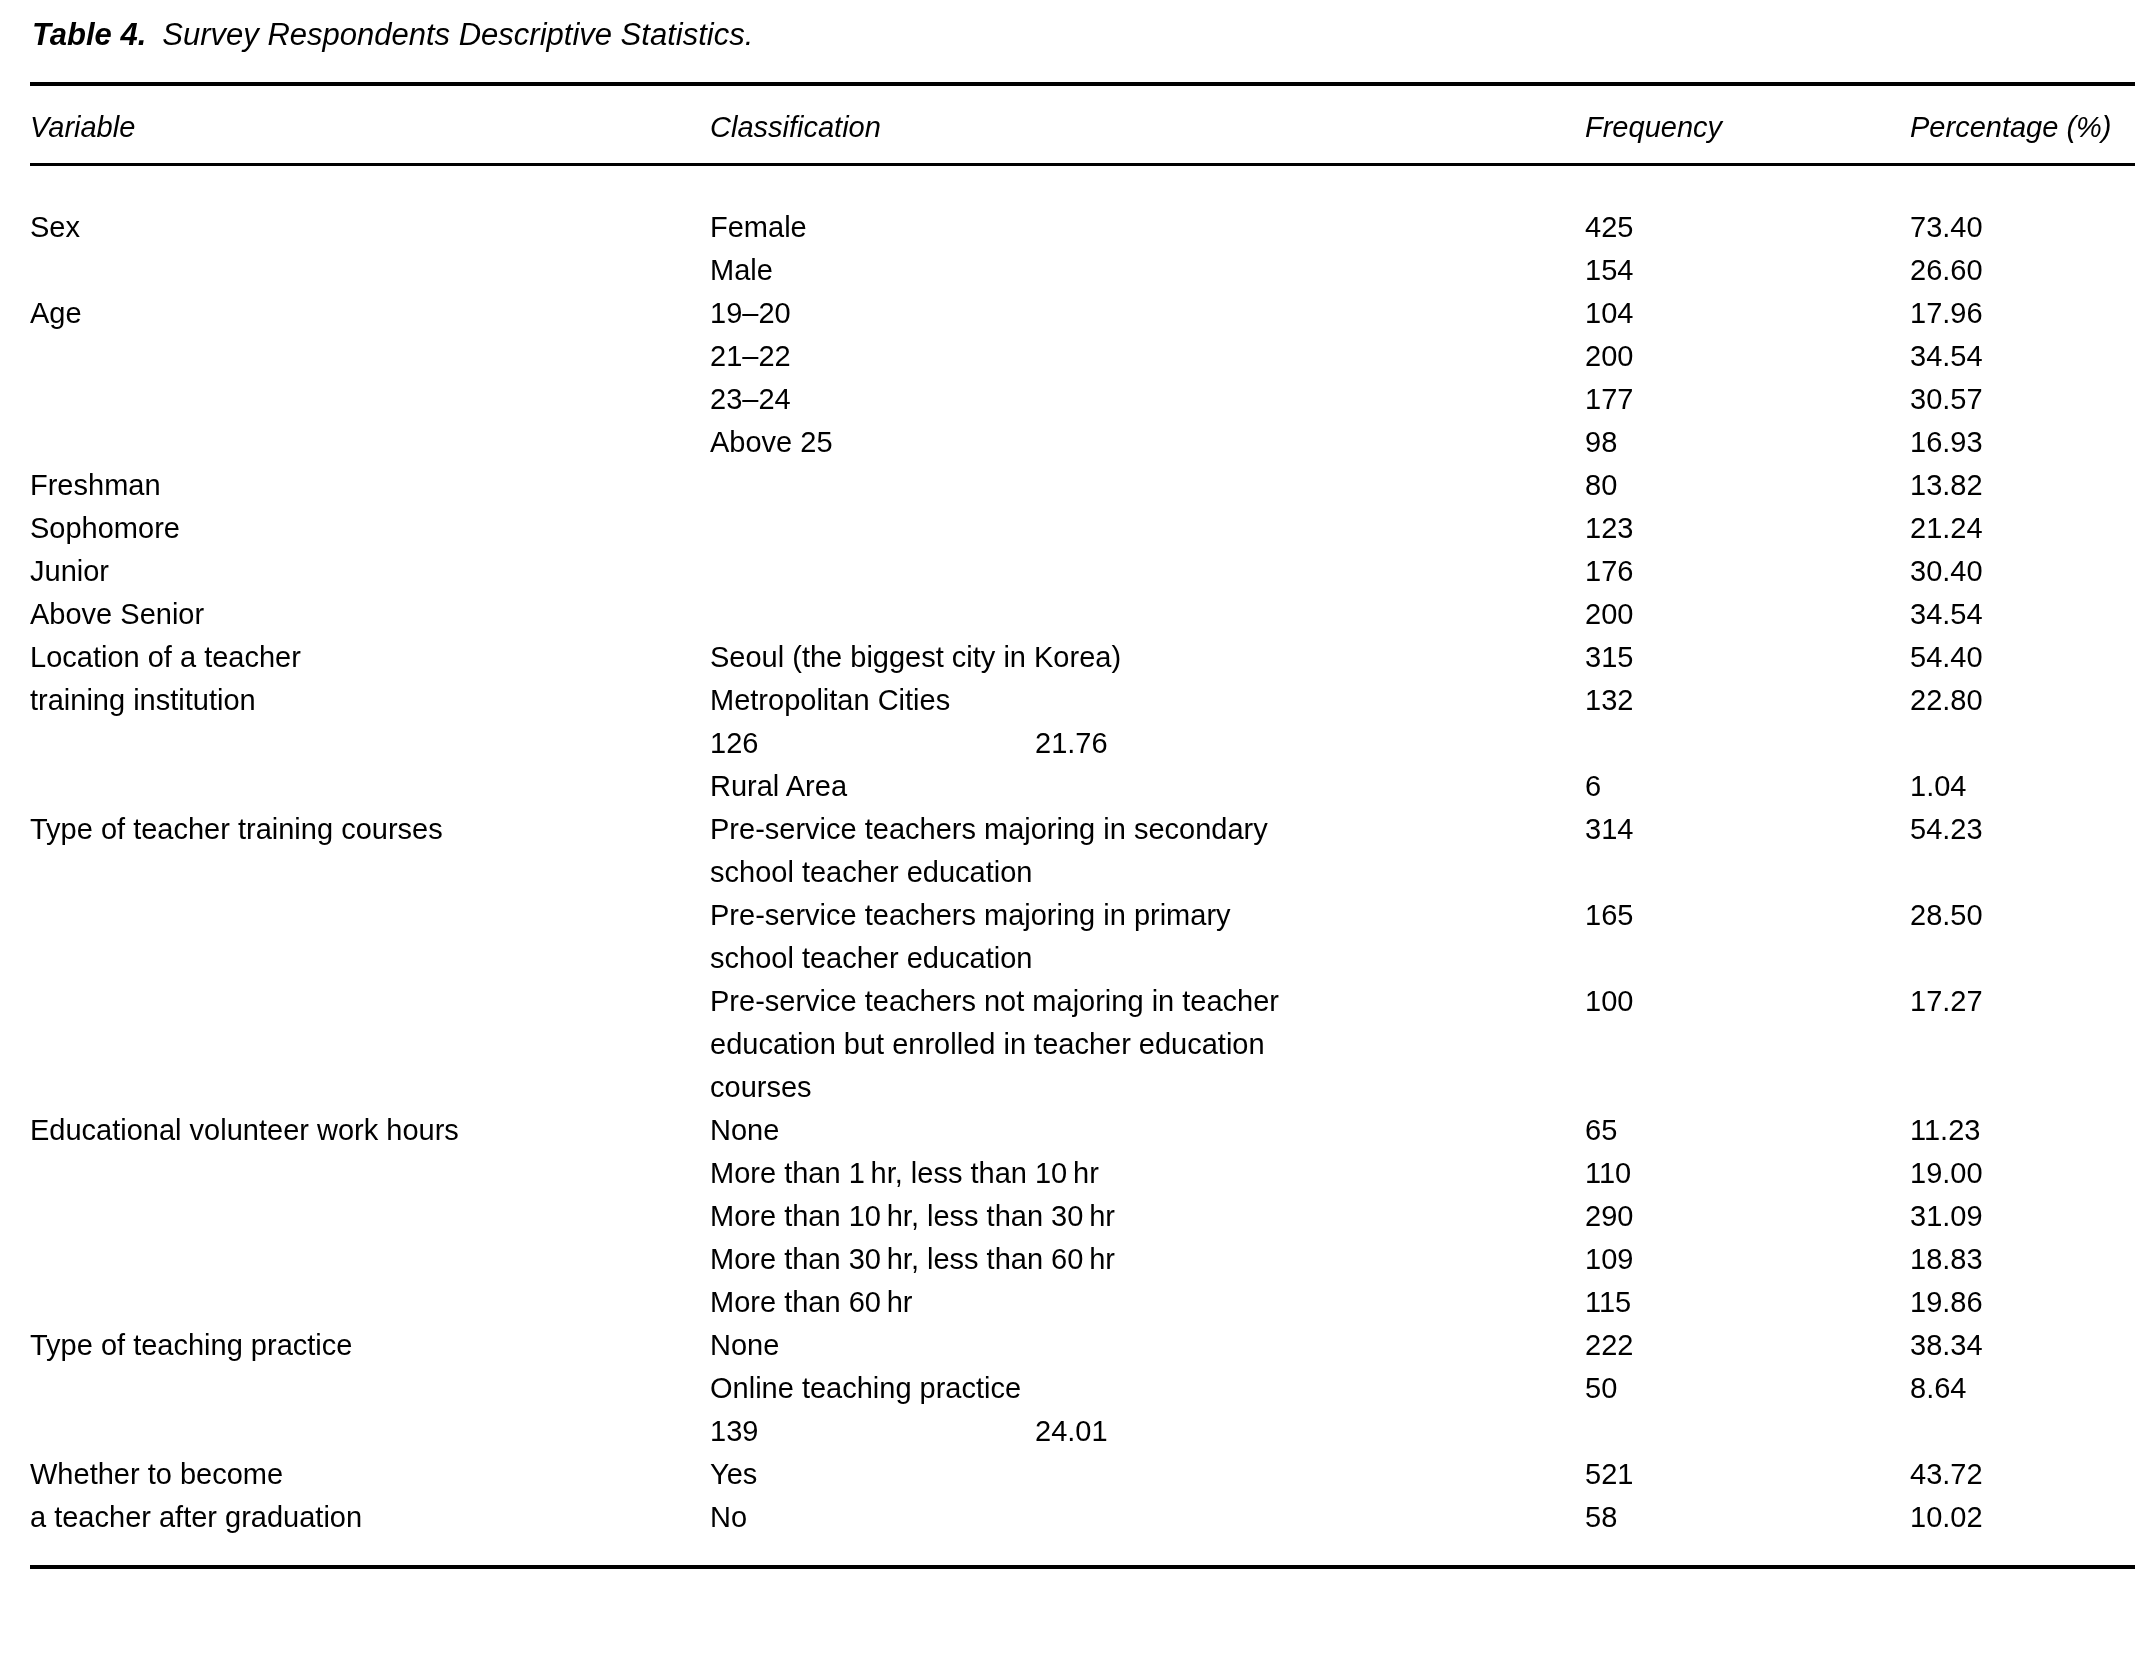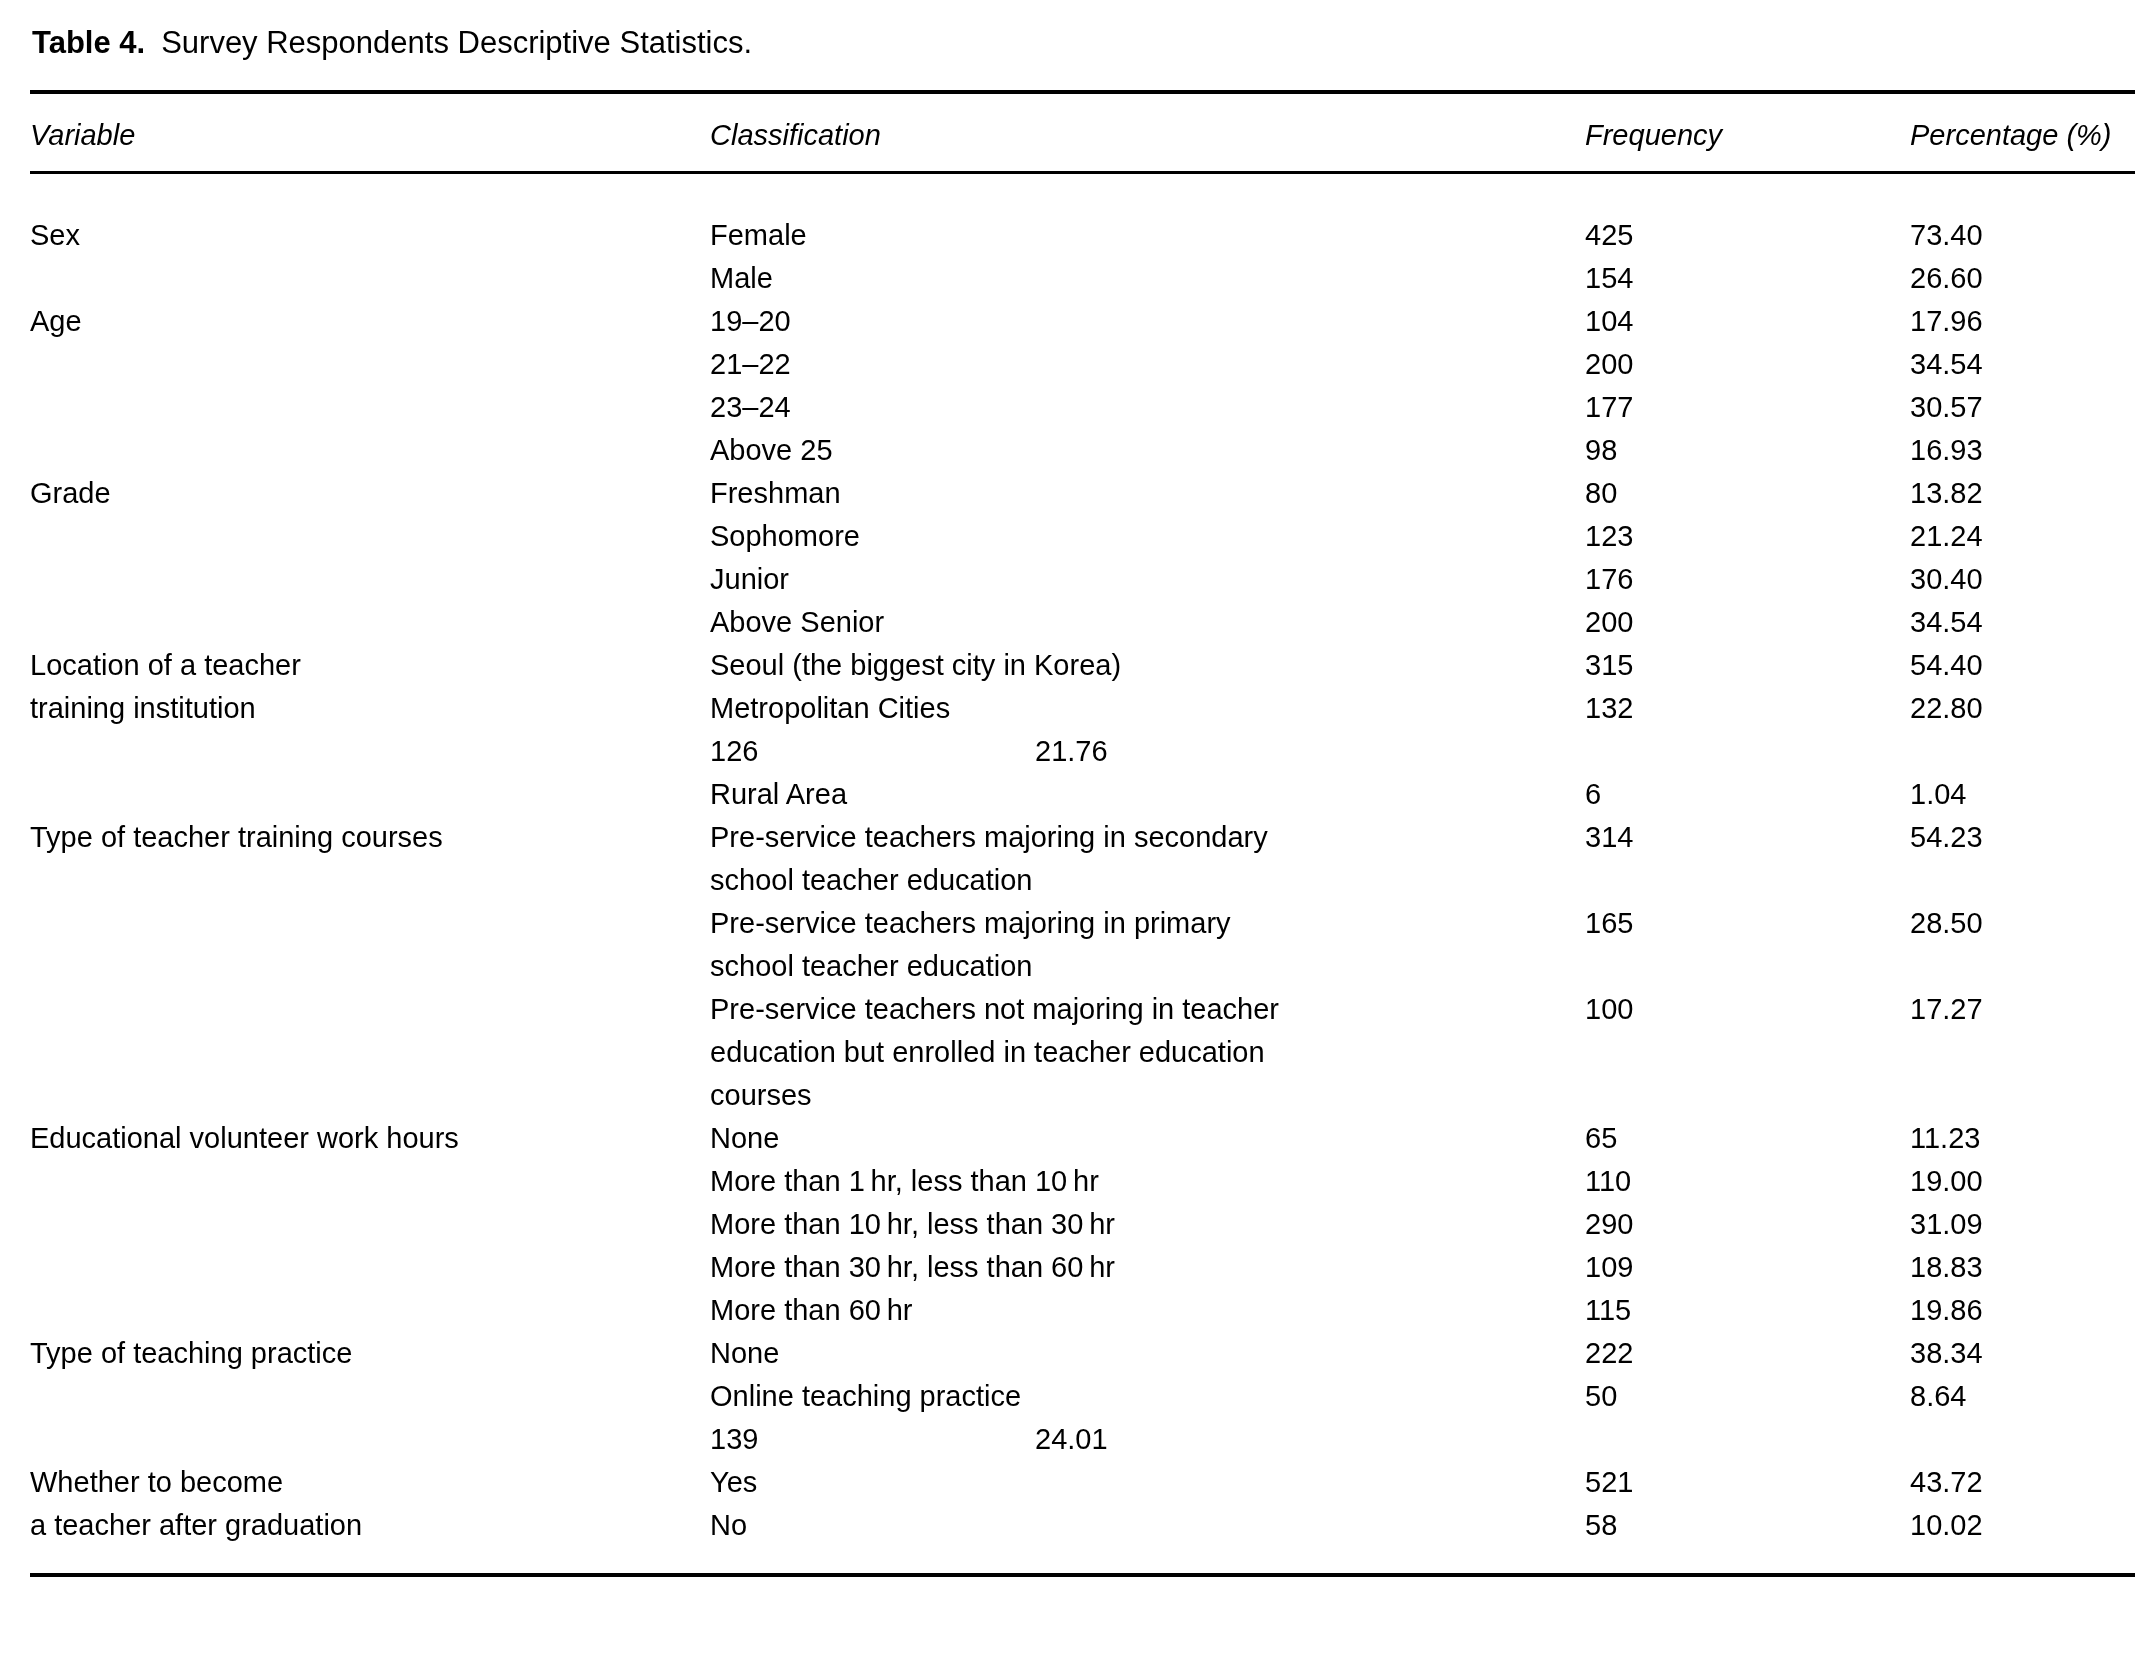--- a/index.html
+++ b/index.html
@@ -16,22 +16,23 @@
     height: 1663px;
     padding: 16px 10px 0 30px;
     font-family: "Liberation Sans", "DejaVu Sans", sans-serif;
     color: #000;
     font-size: 29px;
     line-height: 43px;
   }
   .table-title {
     font-size: 31px;
     line-height: 38px;
-    margin: 8px 0 28px 2px;
+    margin: 0 0 28px 2px;
     white-space: nowrap;
+    font-style: italic;
   }
   .title-label { font-weight: bold; }
   .title-caption { margin-left: 16px; }
 
   .rule { background: #000; width: 2105px; }
   .rule-top { height: 4px; }
   .rule-mid { height: 3px; }
   .rule-bottom { height: 4px; }
 
   .header-row {
@@ -117,21 +118,20 @@
             <div class="cell pct">30.57</div>
           </div>
           <div class="item">
             <div class="cell cls">Above 25</div>
             <div class="cell freq">98</div>
             <div class="cell pct">16.93</div>
           </div>
         </div>
       </div>
       <div class="group">
-        <div class="cell var">Grade</div>
         <div class="items">
           <div class="item">
             <div class="cell cls">Freshman</div>
             <div class="cell freq">80</div>
             <div class="cell pct">13.82</div>
           </div>
           <div class="item">
             <div class="cell cls">Sophomore</div>
             <div class="cell freq">123</div>
             <div class="cell pct">21.24</div>

